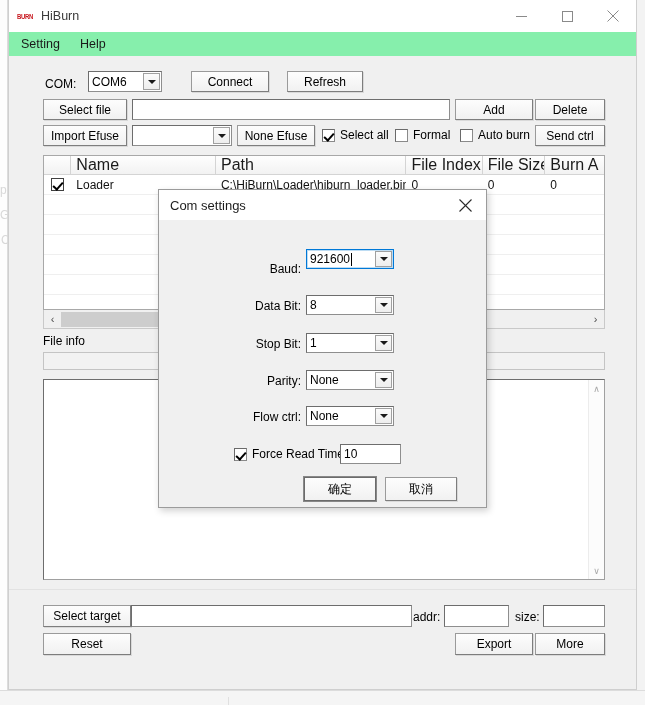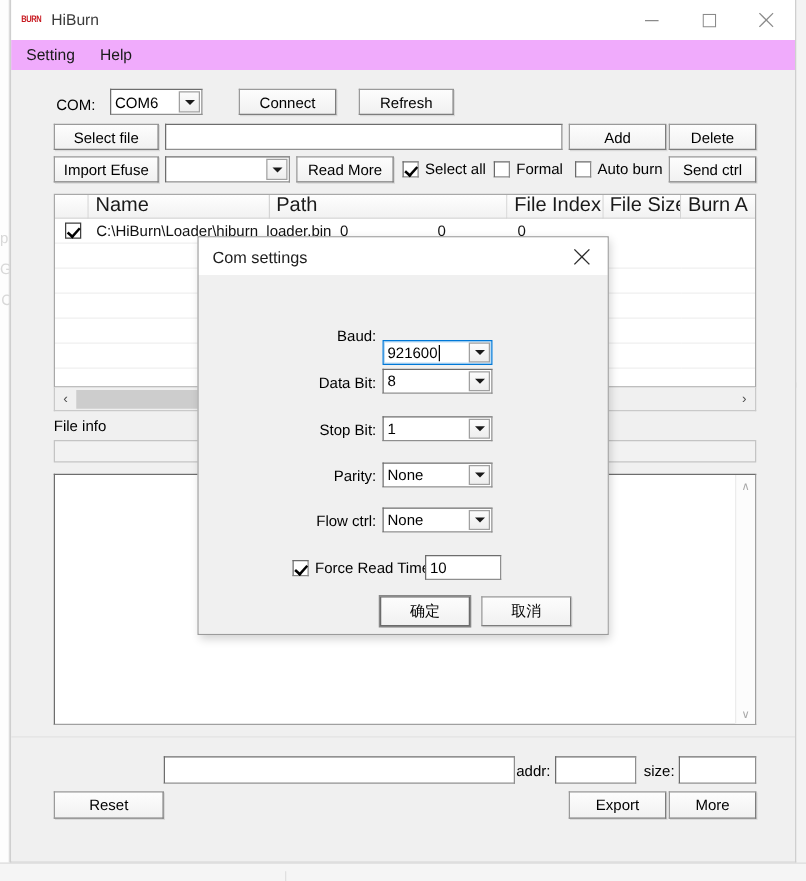--- a/index.html
+++ b/index.html
@@ -67,21 +67,21 @@
   .win-btns { margin-left: auto; display: flex; height: 32px; }
   .win-btn {
     width: 46px; height: 32px;
     display: flex; align-items: center; justify-content: center;
     color: #7a7a7a; font-size: 12px;
   }
   .win-btn svg { display: block; }
 
   #menubar {
     position: absolute; left: 0; top: 32px; right: 0; height: 24px;
-    background: #f0abfc;
+    background: #86efac;
     display: flex; align-items: center;
     padding-left: 12px;
   }
   .menu-item {
     font-size: 12.5px; color: #1a1a1a;
     padding: 2px 10px 2px 0px; margin-right: 10px;
   }
 
   #client {
     position: absolute; left: 0; top: 56px; right: 0; bottom: 0;
@@ -381,21 +381,21 @@
     <div class="btn" style="left:446px; top:43px; width:78px; height:21px;">Add</div>
     <div class="btn" style="left:526px; top:43px; width:70px; height:21px;">Delete</div>
 
     <div class="btn" style="left:34px; top:69px; width:84px; height:21px;">Import Efuse</div>
     <div class="combo" style="left:123px; top:69px; width:100px; height:21px;">
       <span></span>
       <span class="arrow">
           <i></i>
         </span>
     </div>
-    <div class="btn" style="left:228px; top:69px; width:78px; height:21px;">Read More</div>
+    <div class="btn" style="left:228px; top:69px; width:78px; height:21px;">None Efuse</div>
 
     <div class="cb-wrap" style="left:313px; top:72px;">
       <span class="cb-box checked"></span>
       <span>Select all</span>
     </div>
     <div class="cb-wrap" style="left:386px; top:72px;">
       <span class="cb-box"></span>
       <span>Formal</span>
     </div>
     <div class="cb-wrap" style="left:451px; top:72px;">
@@ -410,20 +410,21 @@
         <div class="th c-name">Name</div>
         <div class="th c-path">Path</div>
         <div class="th c-idx">File Index</div>
         <div class="th c-size">File Size</div>
         <div class="th c-burn">Burn A</div>
       </div>
       <div class="trow">
         <div class="td c-check">
           <span class="row-cb"></span>
         </div>
+        <div class="td c-name">Loader</div>
         <div class="td c-path">C:\HiBurn\Loader\hiburn_loader.bin</div>
         <div class="td c-idx">0</div>
         <div class="td c-size">0</div>
         <div class="td c-burn">0</div>
       </div>
       <div class="trow empty">
           <div class="td c-check"></div>
           <div class="td c-name"></div>
           <div class="td c-path"></div>
           <div class="td c-idx"></div>
@@ -485,20 +486,21 @@
 
     <div id="logbox">
       <div style="position:absolute;left:4px;top:3px;right:20px;font-size:12px;white-space:pre-wrap;"></div>
       <div id="logscroll">
         <div class="vs-arrow">∧</div>
         <div class="vs-arrow">∨</div>
       </div>
     </div>
 
     <div id="bottom">
+      <div class="btn" style="left:34px; top:15px; width:88px; height:22px;">Select target</div>
       <div class="txt" style="left:122px; top:15px; width:281px; height:22px;"></div>
       <div class="lbl" style="left:404px; top:20px;">addr:</div>
       <div class="txt" style="left:435px; top:15px; width:65px; height:22px;"></div>
       <div class="lbl" style="left:506px; top:20px;">size:</div>
       <div class="txt" style="left:534px; top:15px; width:62px; height:22px;"></div>
 
       <div class="btn" style="left:34px; top:43px; width:88px; height:22px;">Reset</div>
       <div class="btn" style="left:446px; top:43px; width:78px; height:22px;">Export</div>
       <div class="btn" style="left:526px; top:43px; width:70px; height:22px;">More</div>
     </div>
@@ -513,21 +515,21 @@
       <svg width="13" height="13" viewBox="0 0 13 13">
           <line x1="0.5" y1="0.5" x2="12.5" y2="12.5" stroke="#2b2b2b" stroke-width="1.1"></line>
           <line x1="12.5" y1="0.5" x2="0.5" y2="12.5" stroke="#2b2b2b" stroke-width="1.1"></line>
         </svg>
     </div>
   </div>
 
   <div id="dlg-body">
 
     <div class="dlg-lbl" style="left:70px; top:42px; width:72px;">Baud:</div>
-    <div class="combo dlg-combo focused" style="top:52px;">
+    <div class="combo dlg-combo focused" style="top:29px;">
       <span>921600</span>
         <span class="caret"></span>
       <span class="arrow">
           <i></i>
         </span>
     </div>
 
     <div class="dlg-lbl" style="left:70px; top:79px; width:72px;">Data Bit:</div>
     <div class="combo dlg-combo" style="top:75px;">
       <span>8</span>

